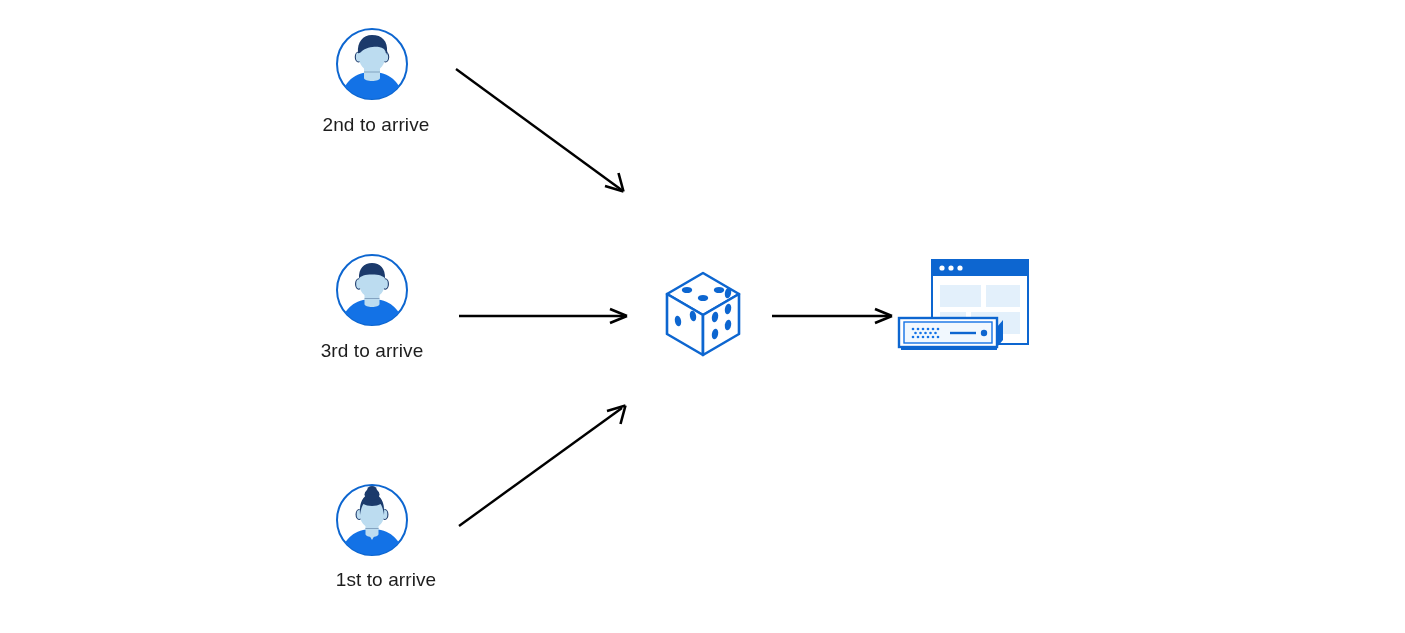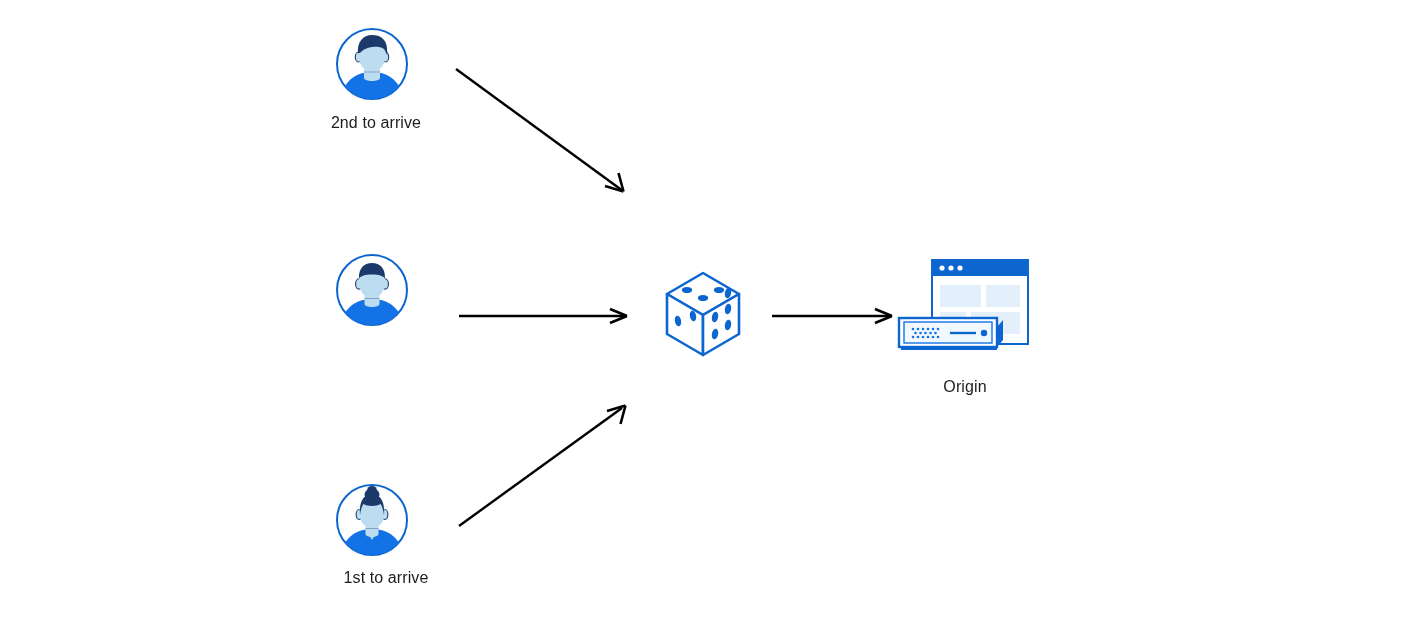--- a/index.html
+++ b/index.html
@@ -22,21 +22,21 @@
     position: absolute;
   }
   .icon-wrap {
     position: absolute;
     line-height: 0;
   }
   .node-label {
     position: absolute;
     text-align: center;
     font-family: "Liberation Sans", sans-serif;
-    font-size: 16px;
+    font-size: 19px;
     font-weight: 400;
     color: #1d1d1d;
     letter-spacing: 0.1px;
     white-space: nowrap;
   }
   .arrow-layer {
     position: absolute;
     left: 0;
     top: 0;
     width: 1405px;
@@ -124,20 +124,21 @@
         <path d="M30.5 40 h15 v12 c0 4 -15 4 -15 0 Z" fill="#bcdcf0"></path>
         <path d="M30.5 46.5 h15" stroke="#1b3a6b" stroke-width="1" fill="none" opacity="0.35"></path>
         <ellipse cx="24.8" cy="32" rx="3.2" ry="5.2" fill="#bcdcf0" stroke="#1b3a6b" stroke-width="1.1"></ellipse>
         <ellipse cx="51.2" cy="32" rx="3.2" ry="5.2" fill="#bcdcf0" stroke="#1b3a6b" stroke-width="1.1"></ellipse>
         <path d="M38 13 C48 13 51 20 51 29.5 C51 39.5 46 45.5 38 45.5 C30 45.5 25 39.5 25 29.5 C25 20 28 13 38 13 Z" fill="#bcdcf0"></path>
 
         <path d="M25 26.5 C24.5 16.5 30 11 38 11 C46 11 51.5 16.5 51 26.5 C49 24 45.5 22.5 38 22.5 C30.5 22.5 27 24 25 26.5 Z" fill="#1b3a6b"></path>
       </g>
     </svg>
   </div>
+  <div class="node-label" id="label-2">3rd to arrive</div>
 
   <div class="icon-wrap node" id="avatar-3">
     <svg width="76" height="76" viewBox="0 0 76 76">
       <defs>
         <clipPath id="clipC">
             <circle cx="38" cy="38" r="35"></circle>
           </clipPath>
       </defs>
       <circle cx="38" cy="38" r="35" fill="#ffffff" stroke="#0d66d0" stroke-width="2"></circle>
       <g clip-path="url(#clipC)">
@@ -227,15 +228,14 @@
           <circle cx="30" cy="81" r="1.3"></circle>
             <circle cx="35" cy="81" r="1.3"></circle>
           <circle cx="40" cy="81" r="1.3"></circle>
             <circle cx="45" cy="81" r="1.3"></circle>
         </g>
         <line x1="57" y1="77" x2="83" y2="77" stroke="#0d66d0" stroke-width="2.4"></line>
         <circle cx="91" cy="77" r="3.2" fill="#0d66d0"></circle>
       </g>
     </svg>
   </div>
-  <div class="node-label" id="label-origin">Origin</div>
 
 </div>
 
 </body></html>

